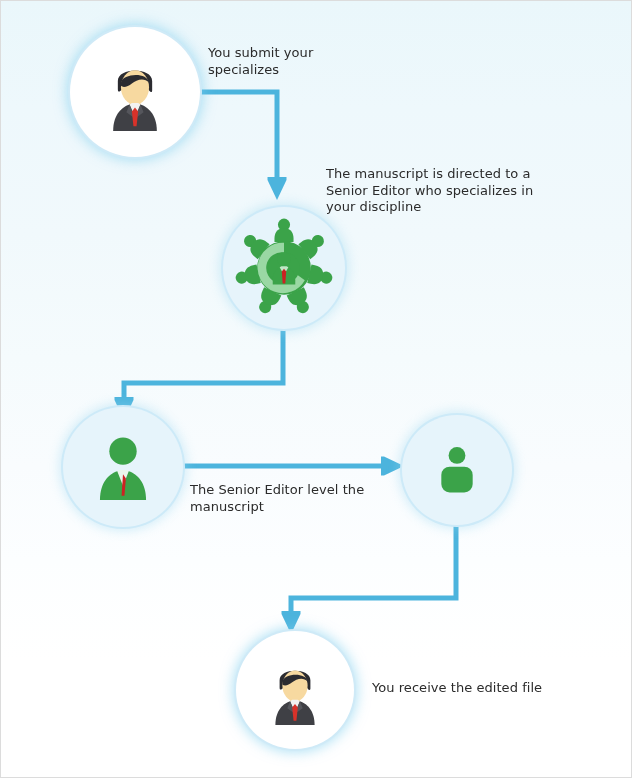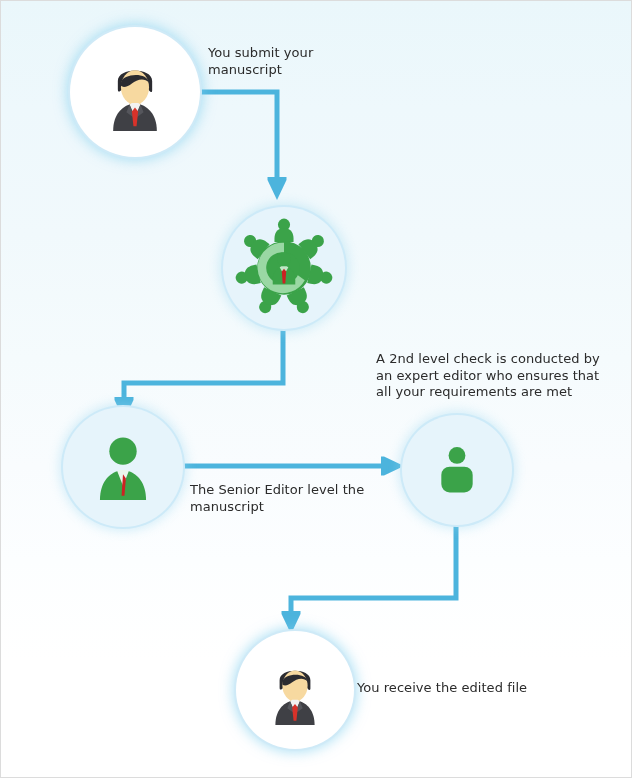--- a/index.html
+++ b/index.html
@@ -105,21 +105,21 @@
       <path d="M43 66 L50 82 L57 66 L54 64 L46 64 Z" fill="#f2f2f2"></path>
 
       <path d="M43 66 L50 84 L39 76 Z" fill="#55565c"></path>
       <path d="M57 66 L50 84 L61 76 Z" fill="#55565c"></path>
 
       <path d="M50 70 L54 75 L52 94 L48 94 L46 75 Z" fill="#d8322a"></path>
     </svg>
   </div>
 
   <div class="caption" style="left:207px; top:44px; width:150px;">You submit your
-manuscript</div>
+specializes</div>
 
   <div class="node node-blue" style="left:222px; top:206px; width:122px; height:122px;">
     <svg width="104" height="104" viewBox="0 0 120 120">
       <g fill="#3ba349">
 
         <g transform="translate(60,60)">
           <g transform="rotate(0) translate(0,-44)">
             <circle cx="0" cy="-6" r="7"></circle>
             <path d="M-11 10 C-11 1 -6 -2 0 -2 C6 -2 11 1 11 10 L11 14 L-11 14 Z"></path>
           </g>
@@ -156,53 +156,53 @@
 
       <circle cx="60" cy="60" r="18" fill="#3ba349"></circle>
 
       <circle cx="60" cy="50" r="8" fill="#3ba349"></circle>
       <path d="M47 74 C47 63 52 59 60 59 C68 59 73 63 73 74 L73 79 L47 79 Z" fill="#3ba349"></path>
       <path d="M55 59 L60 68 L65 59 L63 58 L57 58 Z" fill="#bfe7c6"></path>
       <path d="M60 61 L62.5 64 L61.5 78 L58.5 78 L57.5 64 Z" fill="#cc2222"></path>
     </svg>
   </div>
 
+  <div class="caption" style="left:325px; top:165px; width:230px;">The manuscript is directed to a
+Senior Editor who specializes in
+your discipline</div>
 
   <div class="node node-blue" style="left:62px; top:406px; width:120px; height:120px;">
     <svg width="72" height="72" viewBox="0 0 100 100">
       <circle cx="50" cy="28" r="19" fill="#3ba349"></circle>
       <path d="M18 96 C18 72 30 60 42 56 L58 56 C70 60 82 72 82 96 Z" fill="#3ba349"></path>
       <path d="M42 56 L50 76 L58 56 L55 54 L45 54 Z" fill="#eaf7ec"></path>
       <path d="M50 60 L54 66 L52 90 L48 90 Z" fill="#cc2222"></path>
     </svg>
   </div>
 
   <div class="caption" style="left:189px; top:481px; width:200px;">The Senior Editor level the
 manuscript</div>
 
   <div class="node node-blue" style="left:401px; top:414px; width:110px; height:110px;">
     <svg width="56" height="56" viewBox="0 0 100 100">
       <circle cx="50" cy="24" r="15" fill="#3ba349"></circle>
       <rect x="22" y="44" width="56" height="46" rx="15" ry="15" fill="#3ba349"></rect>
     </svg>
   </div>
 
-  <div class="caption" style="left:375px; top:350px; width:245px;">A 2nd level check is conducted by
-an expert editor who ensures that
-all your requirements are met</div>
 
   <div class="node node-white" style="left:235px; top:630px; width:118px; height:118px;">
     <svg width="70" height="70" viewBox="0 0 100 100">
       <path d="M28 36 C28 18 72 18 72 36 L72 48 C72 52 68 50 66 44 C60 38 42 40 34 46 C31 49 28 52 28 46 Z" fill="#2b2b30"></path>
       <ellipse cx="50" cy="44" rx="18" ry="22" fill="#f7d9a0"></ellipse>
       <path d="M32 38 C34 26 66 24 68 38 C62 31 52 34 46 39 C41 43 35 45 32 42 Z" fill="#2b2b30"></path>
       <rect x="43" y="60" width="14" height="12" fill="#f7d9a0"></rect>
       <path d="M22 100 C22 78 34 69 43 66 L57 66 C66 69 78 78 78 100 Z" fill="#3f4045"></path>
       <path d="M43 66 L50 82 L57 66 L54 64 L46 64 Z" fill="#f2f2f2"></path>
       <path d="M43 66 L50 84 L39 76 Z" fill="#55565c"></path>
       <path d="M57 66 L50 84 L61 76 Z" fill="#55565c"></path>
       <path d="M50 70 L54 75 L52 94 L48 94 L46 75 Z" fill="#d8322a"></path>
     </svg>
   </div>
 
-  <div class="caption" style="left:356px; top:679px; width:220px;">You receive the edited file</div>
+  <div class="caption" style="left:371px; top:679px; width:220px;">You receive the edited file</div>
 
 </div>
 
 </body></html>

